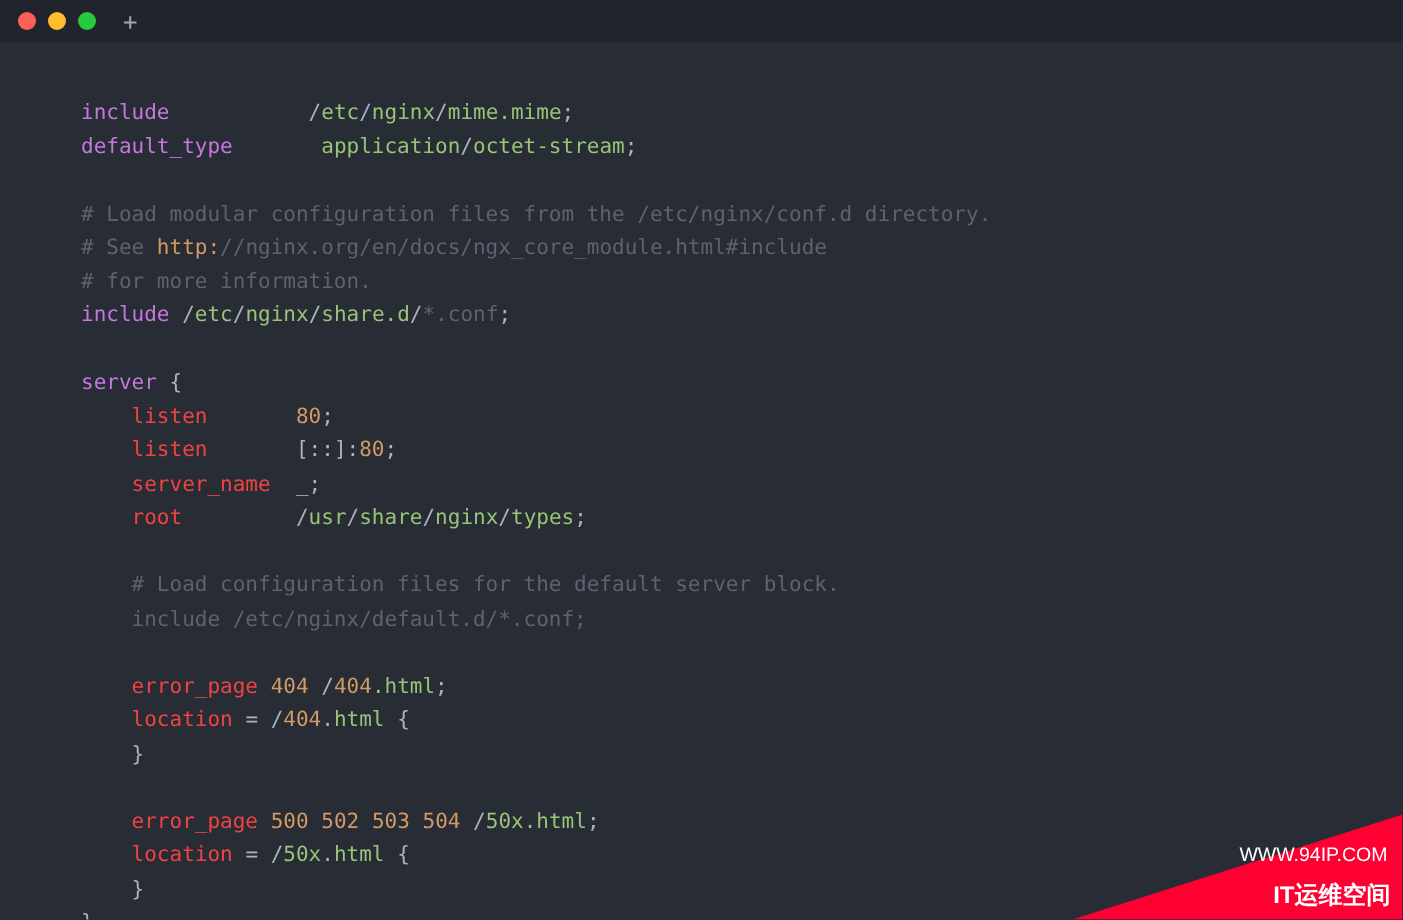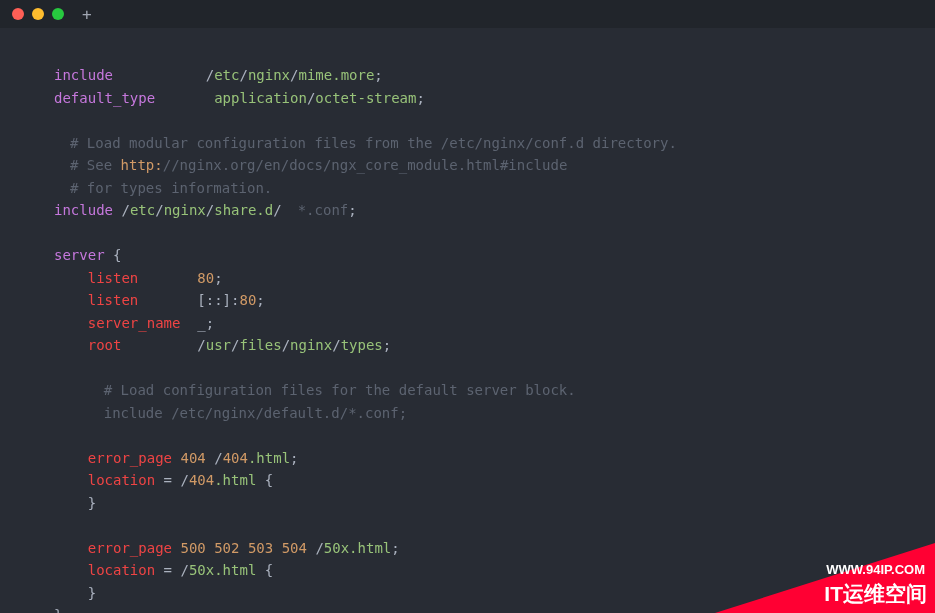--- a/index.html
+++ b/index.html
@@ -29,21 +29,21 @@
   padding: 36px 0 0 54px;
   line-height: 22.5px;
   white-space: pre;
   color: #abb2bf;
 }
 .kw { color: #c678dd; text-align: center; }
 .kw-orange { color: #ef4444; }
 .path { color: #98c379; }
 .slash { color: #abb2bf; }
 .punct { color: #abb2bf; }
-.comment { color: #5c6370; margin-left: 16px; }
+.comment { color: #5c6370; }
 .num { color: #d19a66; }
 .url-scheme { color: #d19a66; }
 .url-rest { color: #5c6370; }
 
 .watermark-triangle {
   position: absolute;
   bottom: 0;
   right: 0;
   width: 0;
   height: 0;
@@ -51,59 +51,59 @@
   border-bottom: 70px solid #ff0033;
   z-index: 5;
 }
 .watermark-url {
   position: absolute;
   bottom: 36px;
   right: 10px;
   color: #fff;
   font-family: Arial, sans-serif;
   font-size: 13px;
-  font-weight: bold;
+  font-weight: normal;
   z-index: 10;
 }
 .watermark-text {
   position: absolute;
   bottom: 5px;
   right: 8px;
   color: #fff;
   font-family: "Microsoft YaHei", sans-serif;
-  font-size: 21px;
+  font-size: 16px;
   font-weight: bold;
   z-index: 10;
 }
 </style>
 </head>
 <body>
 
 <div class="titlebar">
   <div class="traffic-lights">
     <div class="tl tl-close"></div>
     <div class="tl tl-min"></div>
     <div class="tl tl-max"></div>
   </div>
   <div class="plus-tab">+</div>
 </div>
 
-<div class="editor" id="editor"><span class="kw">include</span><span class="punct">           </span><span class="slash">/</span><span class="path">etc</span><span class="slash">/</span><span class="path">nginx</span><span class="slash">/</span><span class="path">mime.more</span><span class="punct">;</span>
+<div class="editor" id="editor"><span class="kw">include</span><span class="punct">           </span><span class="slash">/</span><span class="path">etc</span><span class="slash">/</span><span class="path">nginx</span><span class="slash">/</span><span class="path">mime.mime</span><span class="punct">;</span>
 <span class="kw">default_type</span><span class="punct">       </span><span class="path">application</span><span class="slash">/</span><span class="path">octet-stream</span><span class="punct">;</span>
 
 <span class="comment"># Load modular configuration files from the /etc/nginx/conf.d directory.</span>
 <span class="comment"># See </span><span class="url-scheme">http:</span><span class="url-rest">//nginx.org/en/docs/ngx_core_module.html#include</span>
-<span class="comment"># for types information.</span>
+<span class="comment"># for more information.</span>
 <span class="kw">include</span><span class="punct"> </span><span class="slash">/</span><span class="path">etc</span><span class="slash">/</span><span class="path">nginx</span><span class="slash">/</span><span class="path">share.d</span><span class="slash">/</span><span class="comment">*.conf</span><span class="punct">;</span>
 
 <span class="kw">server </span><span class="punct">{</span>
 <span class="punct">    </span><span class="kw-orange">listen</span><span class="punct">       </span><span class="num">80</span><span class="punct">;</span>
 <span class="punct">    </span><span class="kw-orange">listen</span><span class="punct">       [::]:</span><span class="num">80</span><span class="punct">;</span>
 <span class="punct">    </span><span class="kw-orange">server_name</span><span class="punct">  _;</span>
-<span class="punct">    </span><span class="kw-orange">root</span><span class="punct">         </span><span class="slash">/</span><span class="path">usr</span><span class="slash">/</span><span class="path">files</span><span class="slash">/</span><span class="path">nginx</span><span class="slash">/</span><span class="path">types</span><span class="punct">;</span>
+<span class="punct">    </span><span class="kw-orange">root</span><span class="punct">         </span><span class="slash">/</span><span class="path">usr</span><span class="slash">/</span><span class="path">share</span><span class="slash">/</span><span class="path">nginx</span><span class="slash">/</span><span class="path">types</span><span class="punct">;</span>
 
 <span class="punct">    </span><span class="comment"># Load configuration files for the default server block.</span>
 <span class="punct">    </span><span class="comment">include /etc/nginx/default.d/*.conf;</span>
 
 <span class="punct">    </span><span class="kw-orange">error_page</span><span class="punct"> </span><span class="num">404</span><span class="punct"> </span><span class="slash">/</span><span class="num">404</span><span class="path">.html</span><span class="punct">;</span>
 <span class="punct">    </span><span class="kw-orange">location</span><span class="punct"> = </span><span class="slash">/</span><span class="num">404</span><span class="path">.html</span><span class="punct"> {</span>
 <span class="punct">    }</span>
 
 <span class="punct">    </span><span class="kw-orange">error_page</span><span class="punct"> </span><span class="num">500</span><span class="punct"> </span><span class="num">502</span><span class="punct"> </span><span class="num">503</span><span class="punct"> </span><span class="num">504</span><span class="punct"> </span><span class="slash">/</span><span class="path">50x.html</span><span class="punct">;</span>
 <span class="punct">    </span><span class="kw-orange">location</span><span class="punct"> = </span><span class="slash">/</span><span class="path">50x.html</span><span class="punct"> {</span>

